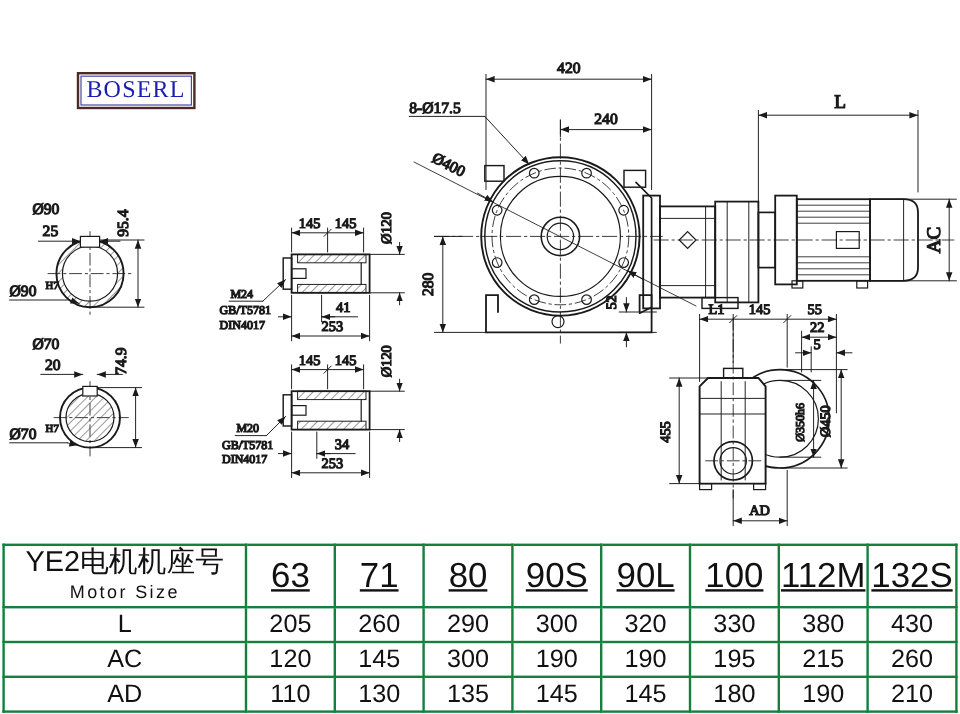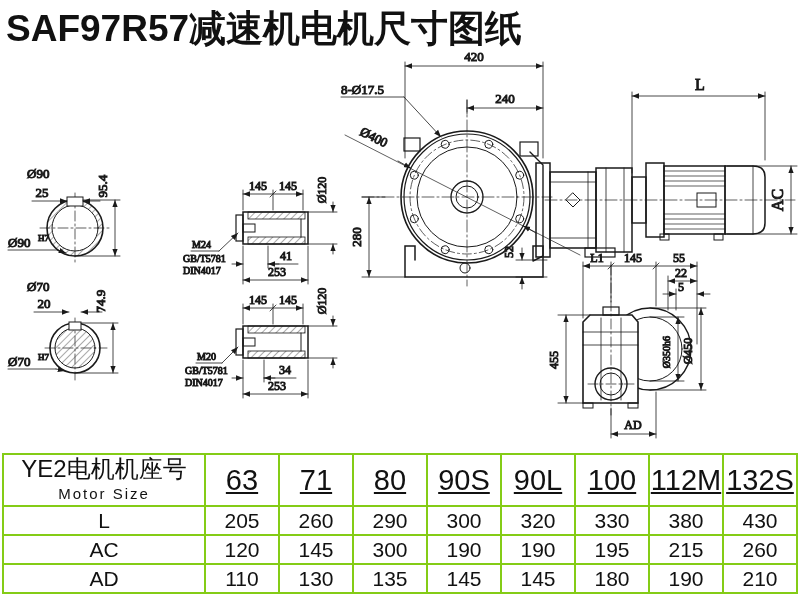--- a/index.html
+++ b/index.html
@@ -10,35 +10,37 @@
   #logo .inner{display:block;border:1px solid #4a4aa8;padding:0 4px;color:#1c1cae;
         font-family:"Liberation Serif","DejaVu Serif",serif;font-size:20px;letter-spacing:1px;}
   svg text{fill:#1a1a1a;font-family:"Liberation Serif","DejaVu Serif",serif;}
   .dim{font-size:13px;}
   .dimm{font-size:12px;}
   .dims{font-size:10px;}
   .big{font-size:16px;}
   .sup{font-size:9px;}
   #dimtable{position:absolute;left:2px;top:453px;width:796px;height:140px;
         border-collapse:collapse;table-layout:fixed;text-align:center;}
-  #dimtable th,#dimtable td{border:2px solid #84cc16;font-weight:normal;padding:0;text-align:center;}
+  #dimtable th,#dimtable td{border:2px solid #15803d;font-weight:normal;padding:0;text-align:center;}
   #dimtable .hdr{font-size:29px;text-decoration:underline;}
   #dimtable .cn{font-size:24px;line-height:26px;}
   #dimtable .en{font-size:15px;letter-spacing:2px;line-height:23px;}
   #dimtable .val{font-size:21px;margin-left:24px;}
   #dimtable .rowlab{font-size:21px;}
   #dimtable tr.hrow{height:52px;}
   #dimtable tr.drow{height:29px;}
 </style>
 </head>
 <body>
 
 <div id="page">
 
-  <div id="title">SAF97R57减速机电机尺寸图纸</div>
+  <div id="logo">
+    <span class="inner">BOSERL</span>
+  </div>
 
   <svg width="800" height="455" viewBox="0 0 800 455" style="position:absolute;left:0;top:0" stroke-linecap="round">
     <defs>
       <marker id="arr" viewBox="0 0 10 10" refX="9" refY="5" markerWidth="10" markerHeight="10" orient="auto-start-reverse">
         <path d="M0,1.6 L9,5 L0,8.4 Z" fill="#1a1a1a"></path>
       </marker>
       <pattern id="hatch" patternUnits="userSpaceOnUse" width="5" height="5" patternTransform="rotate(45)">
         <line x1="0" y1="0" x2="0" y2="5" stroke="#555" stroke-width="1"></line>
       </pattern>
     </defs>

